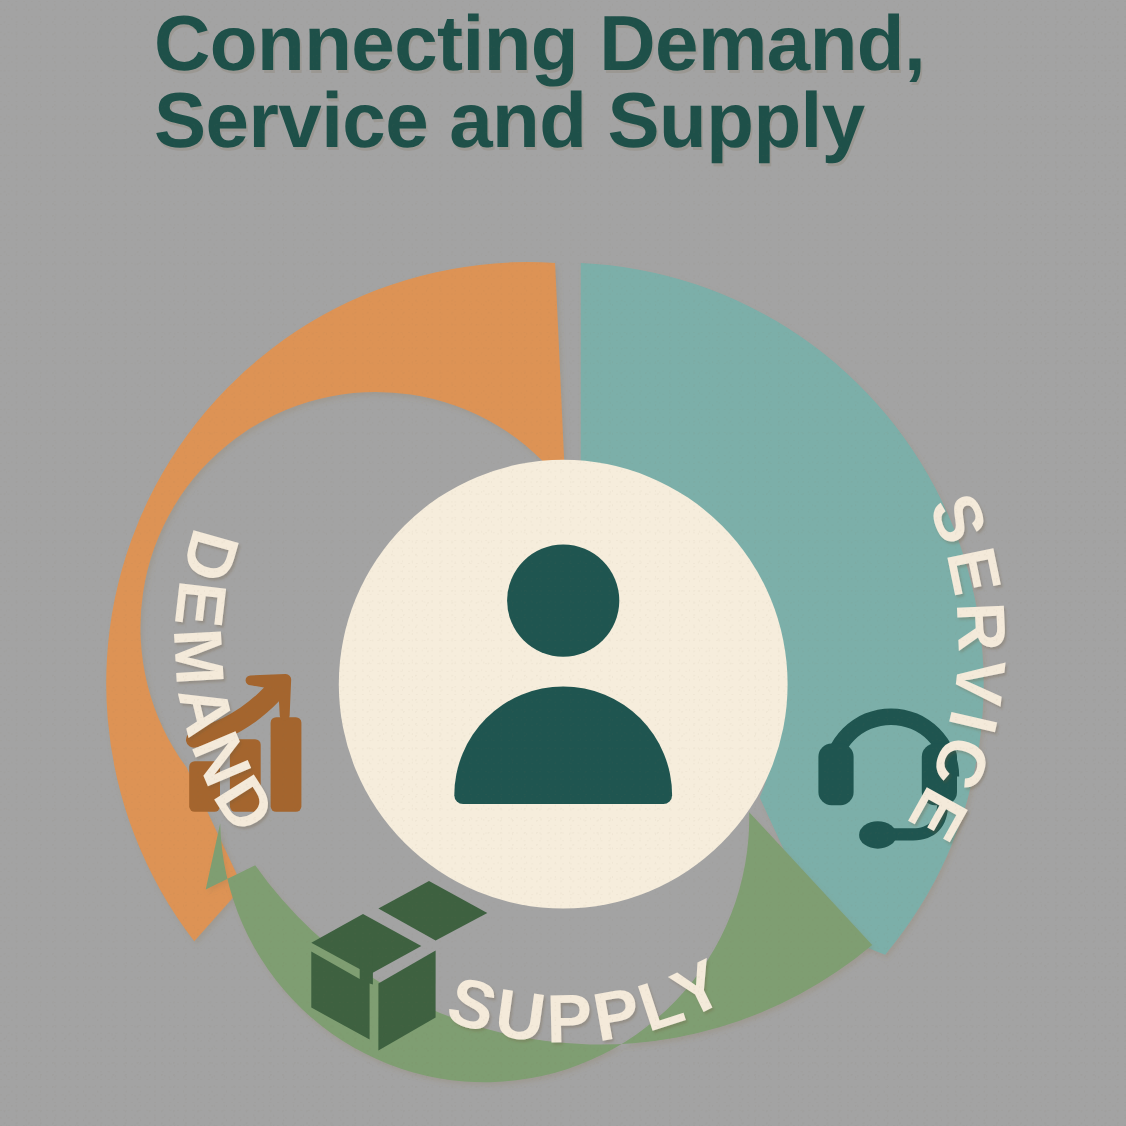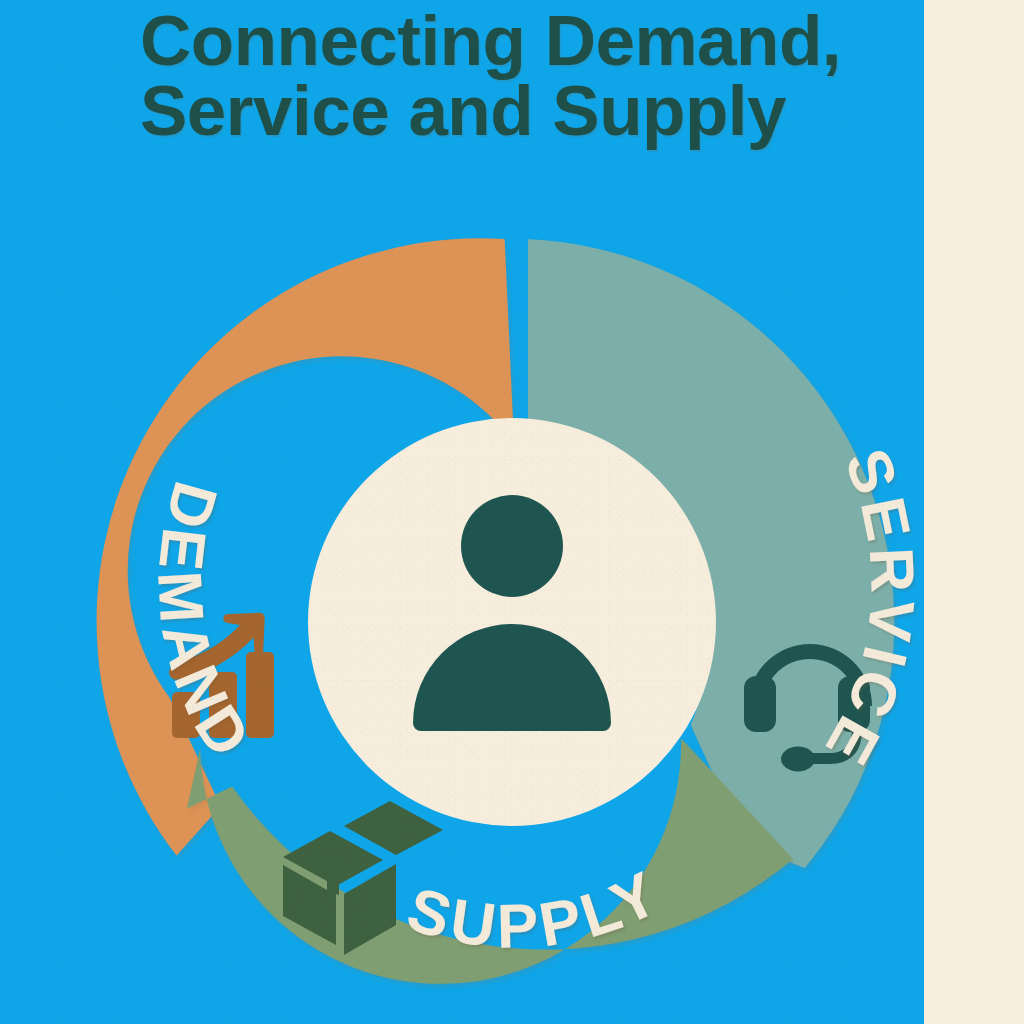--- a/index.html
+++ b/index.html
@@ -8,23 +8,23 @@
     background: #F7EEDC;
   }
   body {
     width: 1024px;
     height: 1024px;
     overflow: hidden;
     font-family: "Liberation Sans", sans-serif;
   }
   #stage {
     position: relative;
-    width: 924px;
+    width: 1024px;
     height: 1024px;
-    background: #0ea5e9;
+    background: #a3a3a3;
   }
   
   #grain {
     position: absolute;
     inset: 0;
     pointer-events: none;
     opacity: .055;
     background-image:
       radial-gradient(circle at 12% 22%, #8a7a5c 0.6px, transparent 0.7px),
       radial-gradient(circle at 62% 71%, #8a7a5c 0.6px, transparent 0.7px),

